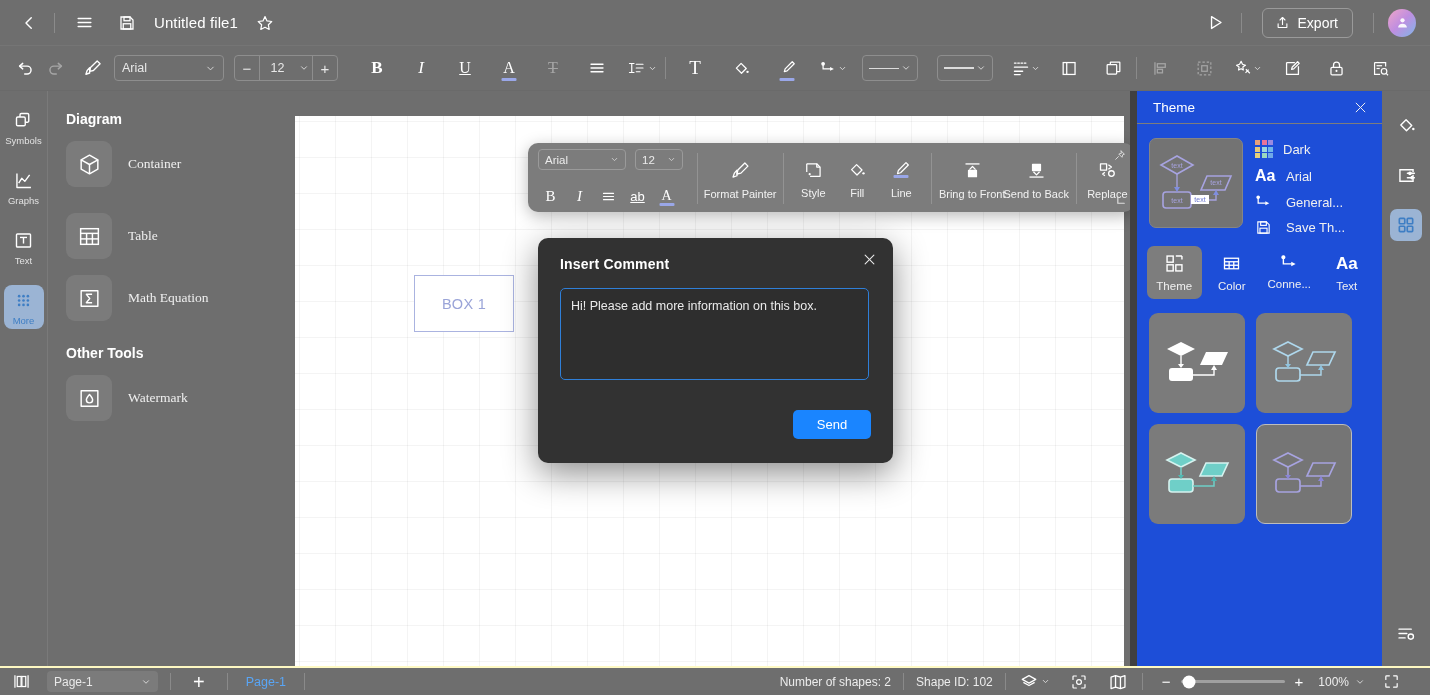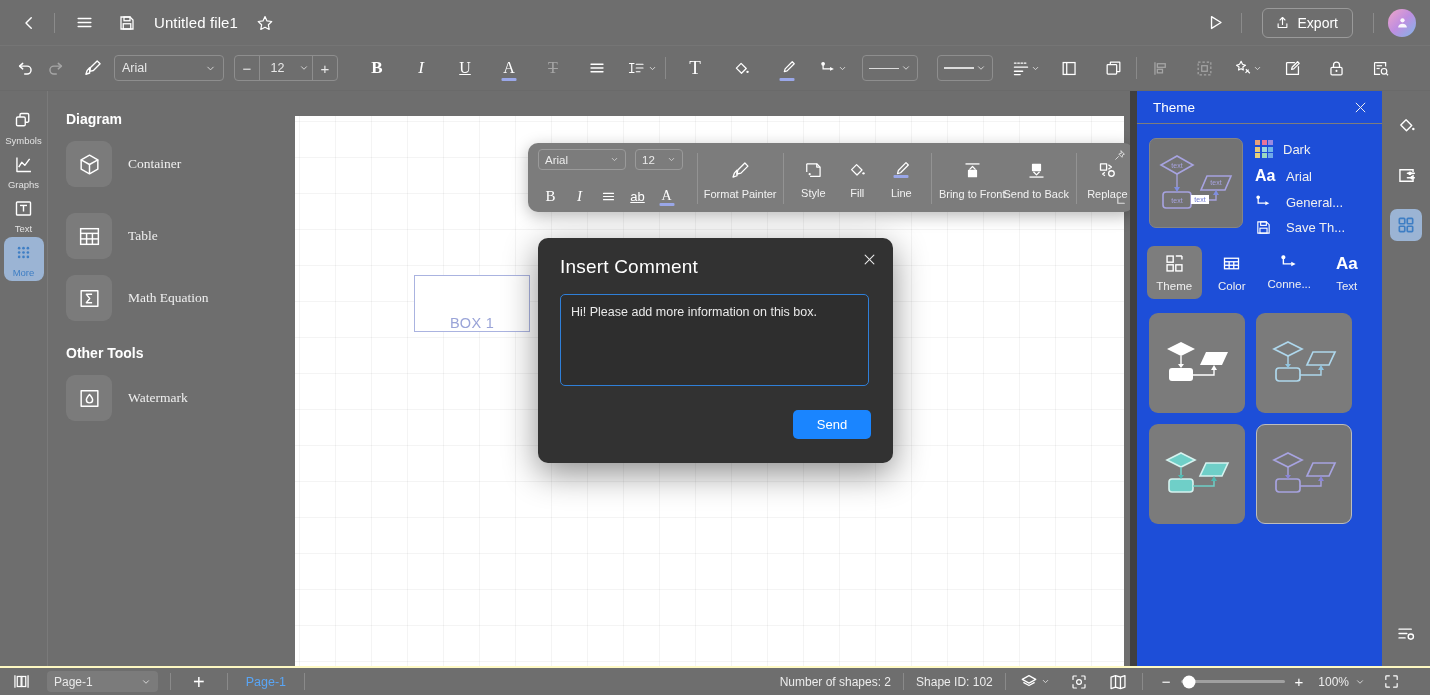--- a/index.html
+++ b/index.html
@@ -79,21 +79,21 @@
   .ul-accent { position: relative; }
   .ul-accent::after {
     content: ""; position: absolute; left: 50%; transform: translateX(-50%);
     bottom: 2px; width: 15px; height: 3px; background: #9aa7e8; border-radius: 1px;
   }
 
   
   .leftrail {
     position: absolute; left: 0; top: 91px; width: 48px; height: 575px;
     background: #6e6e6e; display: flex; flex-direction: column;
-    align-items: center; padding-top: 14px; 
+    align-items: center; padding-top: 14px; gap: 16px;
     border-right: 1px solid #7a7a7a;
   }
   .rail-item { display: flex; flex-direction: column; align-items: center;
     width: 40px; padding: 5px 0 3px; border-radius: 8px; cursor: pointer; }
   .rail-item .lbl { font-size: 9.5px; color: #e2e2e2; margin-top: 4px; }
   .rail-item.active { background: #9bb4d4; }
   .rail-item.active .lbl { color: #3e7ec4; }
 
   
   .leftpanel {
@@ -117,23 +117,23 @@
   .canvas-page {
     position: absolute; left: 0; top: 25px; width: 829px; height: 550px;
     background: #ffffff;
     background-image:
       linear-gradient(to right, rgba(0,0,0,0.045) 1px, transparent 1px),
       linear-gradient(to bottom, rgba(0,0,0,0.045) 1px, transparent 1px);
     background-size: 36px 36px;
     background-position: 4px 5px;
   }
   .box1 {
-    position: absolute; left: 119px; top: 159px; width: 116px; height: 57px;
+    position: absolute; left: 119px; top: 159px; width: 100px; height: 57px;
     border: 1.5px solid #aab3e0; background: #fff;
-    display: flex; align-items: flex-end; justify-content: center;
+    display: flex; align-items: center; justify-content: center;
     color: #9aa4d8; font-size: 14.5px; letter-spacing: .3px; cursor: pointer;
   }
   .sel-handle {
     position: absolute; left: 454px; top: 140px; width: 9px; height: 9px;
     border-radius: 50%; border: 1.6px solid #5b87d6; background: #eef3fb;
   }
   .cursor-arrow { position: absolute; left: 503px; top: 137px; }
 
   
   .ctxbar {
@@ -165,21 +165,21 @@
   .ctx-pin { position: absolute; right: 8px; top: 6px; cursor: pointer; }
   .ctx-resize { position: absolute; right: 7px; bottom: 6px; color: #d8d8d8; }
 
   
   .modal {
     position: absolute; left: 538px; top: 238px; width: 355px; height: 225px;
     background: #323232; border-radius: 10px;
     box-shadow: 0 10px 34px rgba(0,0,0,.45);
     padding: 18px 22px;
   }
-  .modal-title { color: #ffffff; font-size: 19px; font-weight: normal; letter-spacing: .2px; }
+  .modal-title { color: #ffffff; font-size: 14px; font-weight: bold; letter-spacing: .2px; }
   .modal-close { position: absolute; right: 16px; top: 14px; cursor: pointer; }
   .modal-ta {
     margin-top: 16px; width: 309px; height: 92px;
     background: #2e2e2e; border: 1px solid #2f7fd8; border-radius: 5px;
     color: #eaeaea; font-size: 12.5px; font-family: "Liberation Sans", sans-serif;
     padding: 9px 10px; resize: none; outline: none; line-height: 1.4;
   }
   .send-btn {
     position: absolute; right: 22px; bottom: 24px;
     width: 78px; height: 29px; border: none; border-radius: 5px;

